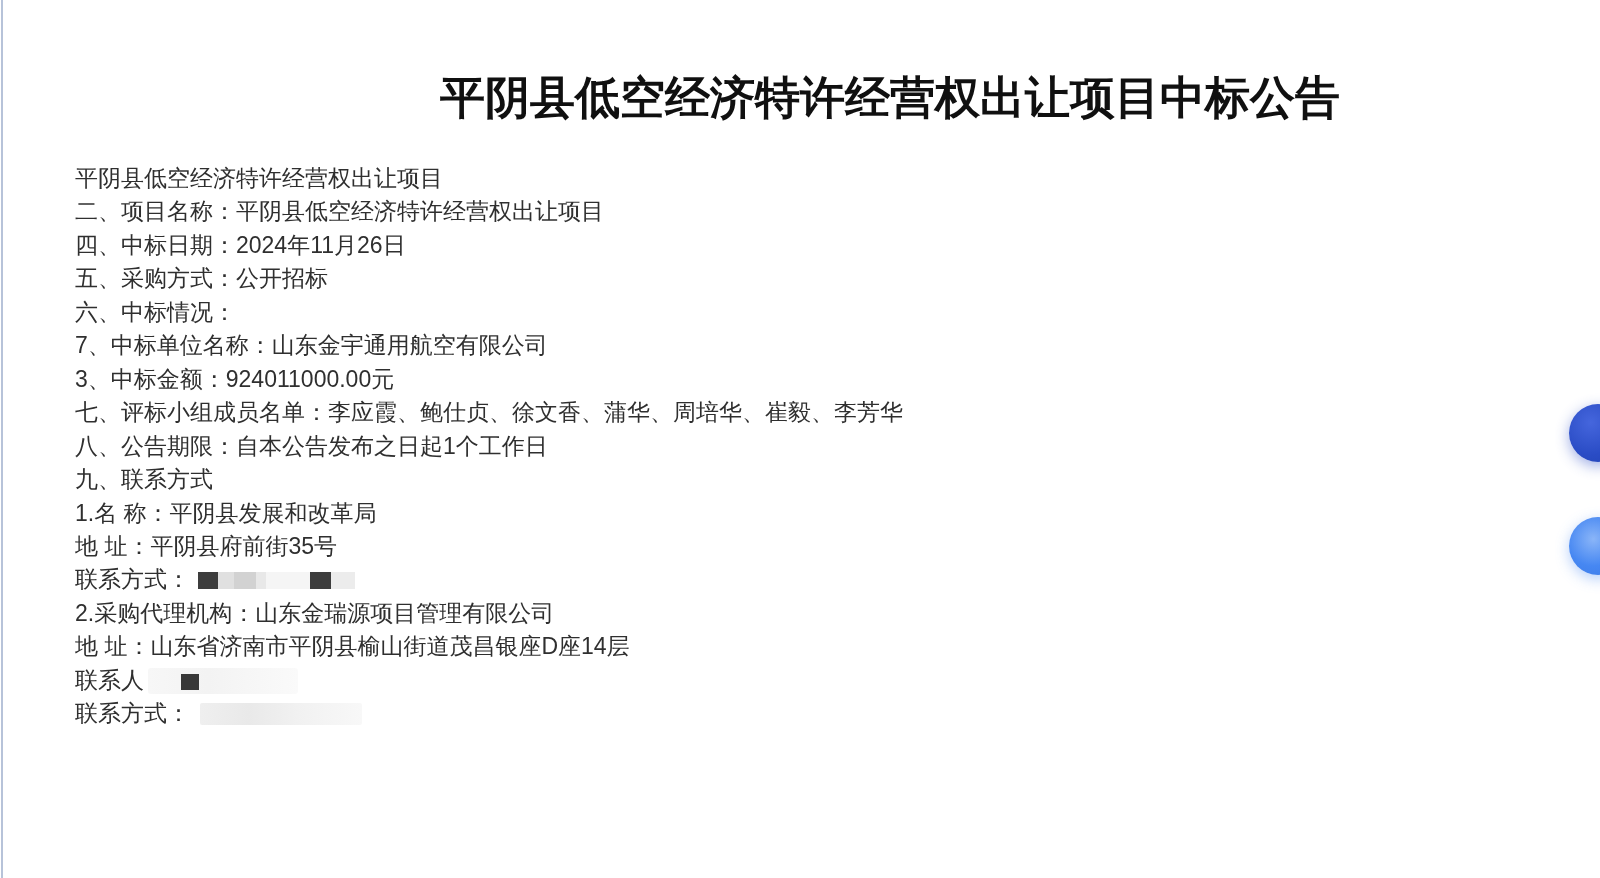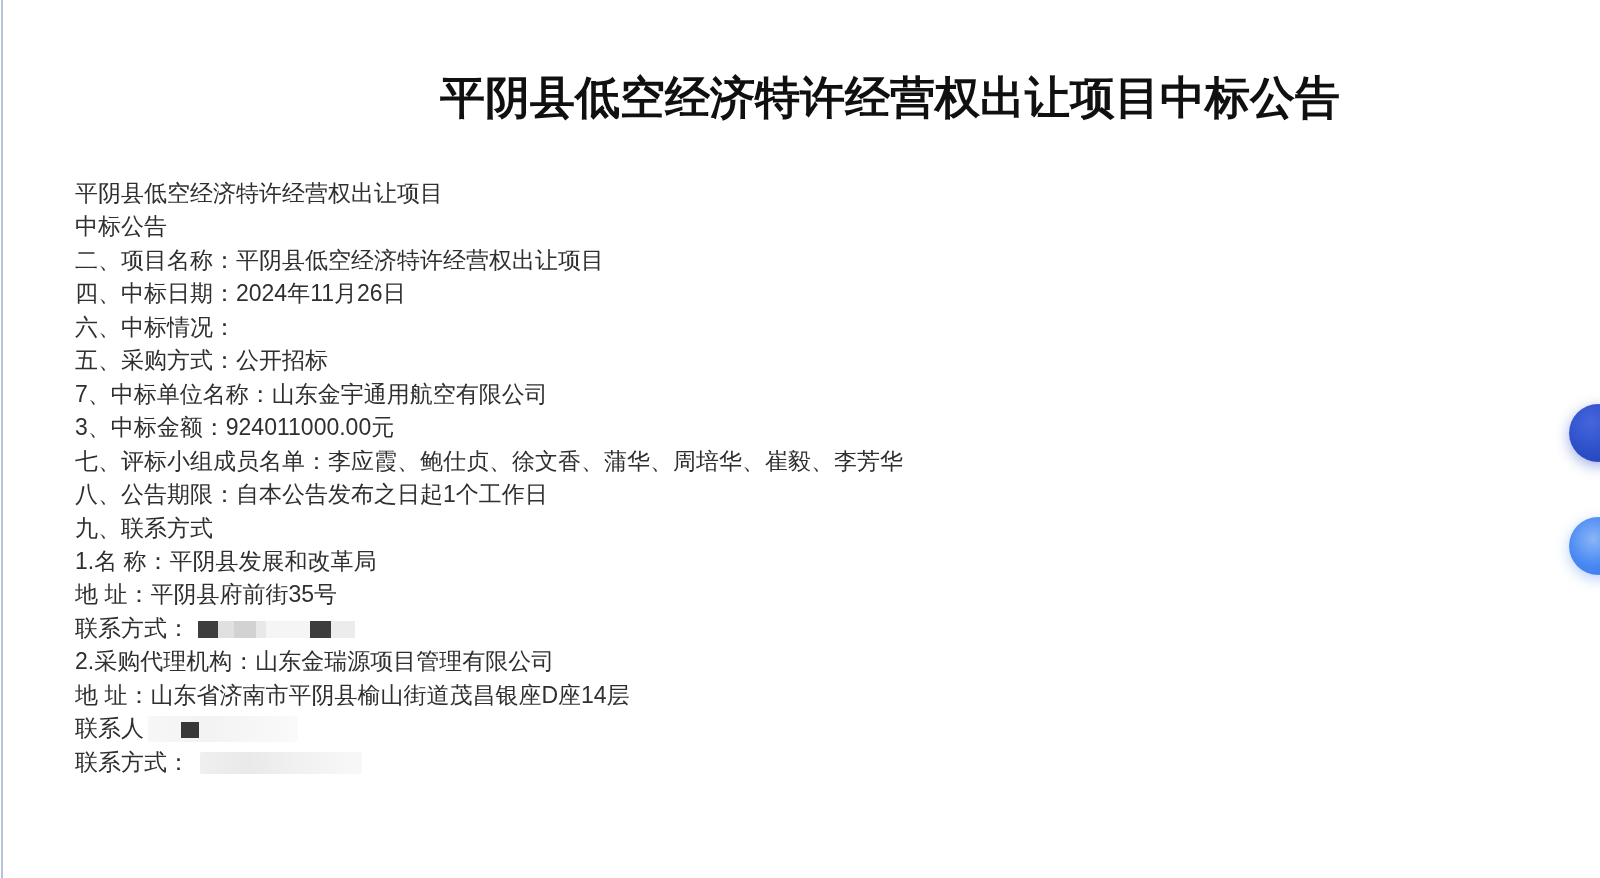--- a/index.html
+++ b/index.html
@@ -31,21 +31,21 @@
     top: 68px;
     left: 0;
     width: 1630px;
     text-align: center;
     font-size: 45px;
     font-weight: 700;
     color: #101010;
   }
   .doc-body {
     position: absolute;
-    top: 177px;
+    top: 162px;
     left: 0;
     width: 1500px;
   }
   .line {
     font-size: 23px;
     line-height: 33.45px;
     color: #2f2f2f;
   }
   .rblk {
     display: inline-block;
@@ -100,25 +100,24 @@
 </style>
 </head>
 <body>
 
 <div class="left-border"></div>
 
 <div class="page">
   <h1 class="title">平阴县低空经济特许经营权出让项目中标公告</h1>
   <div class="doc-body" id="doc-body">
       <div class="line"><span>平阴县低空经济特许经营权出让项目</span></div>
-      <div class="line"><span>中标公告</span></div>
       <div class="line"><span>二、项目名称：平阴县低空经济特许经营权出让项目</span></div>
       <div class="line"><span>四、中标日期：2024年11月26日</span></div>
+      <div class="line"><span>五、采购方式：公开招标</span></div>
       <div class="line"><span>六、中标情况：</span></div>
-      <div class="line"><span>五、采购方式：公开招标</span></div>
       <div class="line"><span>7、中标单位名称：山东金宇通用航空有限公司</span></div>
       <div class="line"><span>3、中标金额：924011000.00元</span></div>
       <div class="line"><span>七、评标小组成员名单：李应霞、鲍仕贞、徐文香、蒲华、周培华、崔毅、李芳华</span></div>
       <div class="line"><span>八、公告期限：自本公告发布之日起1个工作日</span></div>
       <div class="line"><span>九、联系方式</span></div>
       <div class="line"><span>1.名 称：平阴县发展和改革局</span></div>
       <div class="line"><span>地 址：平阴县府前街35号</span></div>
       <div class="line"><span>联系方式：</span><span class="rblk" style="width: 20px; height: 17px; background: rgb(61, 61, 61); margin-left: 8px;"></span><span class="rblk" style="width: 16px; height: 17px; background: rgb(224, 224, 224);"></span><span class="rblk" style="width: 22px; height: 17px; background: rgb(210, 210, 210);"></span><span class="rblk" style="width: 10px; height: 17px; background: rgb(232, 232, 232);"></span><span class="rblk" style="width: 44px; height: 17px; background: rgb(245, 245, 245);"></span><span class="rblk" style="width: 21px; height: 17px; background: rgb(61, 61, 61);"></span><span class="rblk" style="width: 24px; height: 17px; background: rgb(236, 236, 236);"></span></div>
       <div class="line"><span>2.采购代理机构：山东金瑞源项目管理有限公司</span></div>
       <div class="line"><span>地 址：山东省济南市平阴县榆山街道茂昌银座D座14层</span></div>

